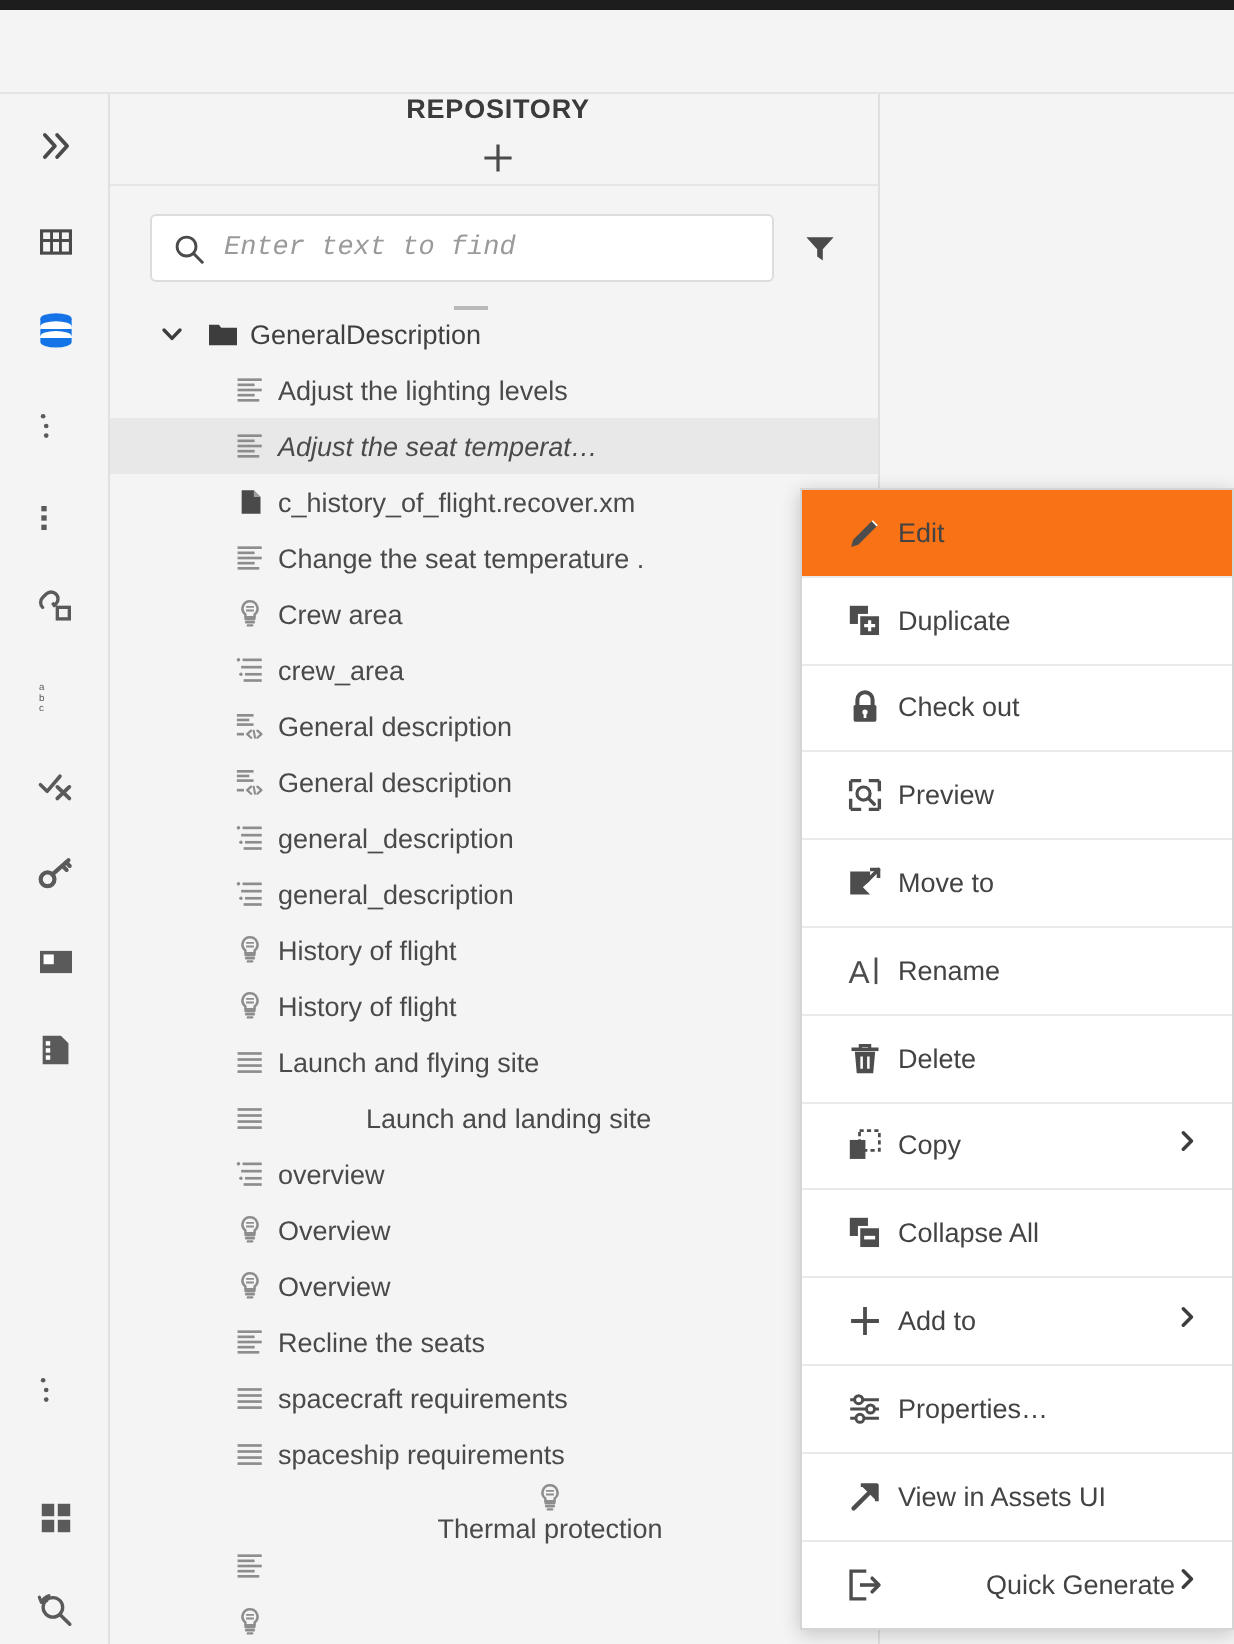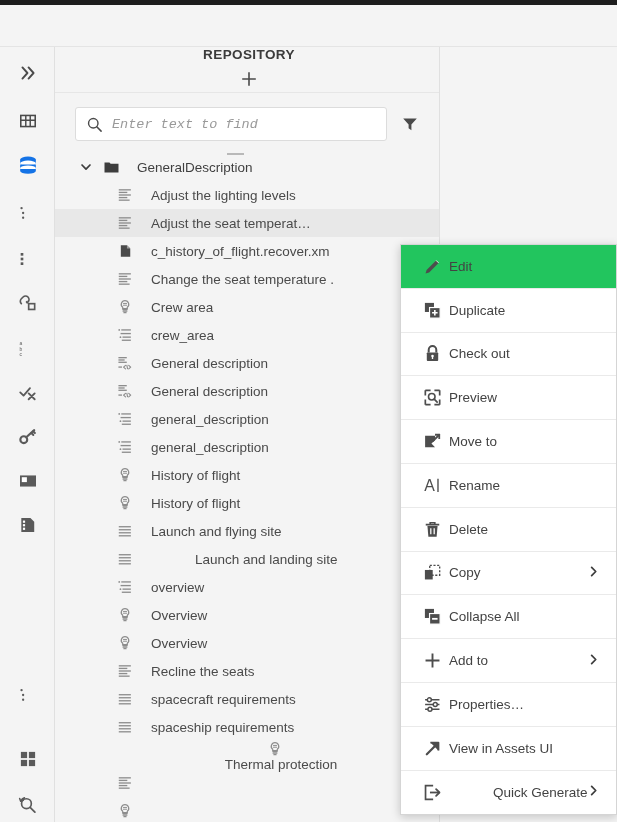--- a/index.html
+++ b/index.html
@@ -72,27 +72,26 @@
   }
 
   
   .tree {
     position: absolute; top: 106px; left: 0; right: 0; bottom: 0; overflow: hidden;
   }
   .tree-row {
     position: relative; height: 28px; display: flex; align-items: center;
     padding-left: 20px; cursor: default;
   }
-  .tree-row.sel { background: #e8e8e8; }
+  .tree-row.sel { background: #e8e8e8; font-style: italic; }
   .twisty { width: 22px; display: flex; align-items: center; justify-content: center; }
   .ticon { width: 28px; display: flex; align-items: center; justify-content: center; }
   .tlabel {
     font-size: 13.5px; color: #4a4a4a; white-space: nowrap;
     font-family: "Liberation Sans", sans-serif;
-    margin-left: 12px;
   }
   .tree-row.folder .tlabel { color: #3f3f3f; }
   .stub {
     position: absolute; left: 172px; top: 0; width: 17px; height: 2px; background: #b9b9b9;
   }
 
   
   .rightpane {
     position: absolute; top: 47px; left: 440px; width: 177px; height: 775px;
     background: #f4f4f4;
@@ -102,21 +101,21 @@
   .ctxmenu {
     position: absolute; left: 400px; top: 244px; width: 217px;
     background: #fff; border: 1px solid #d5d5d5;
     box-shadow: 0 2px 9px rgba(0,0,0,0.20); z-index: 50;
   }
   .mi {
     position: relative; height: 43.8px; display: flex; align-items: center;
     border-bottom: 1px solid #eaeaea; cursor: pointer; padding-left: 14px;
   }
   .mi:last-child { border-bottom: 0; gap: 44px; }
-  .mi.hl { background: #22c55e; }
+  .mi.hl { background: #f97316; }
   .mi-icon { width: 34px; display: flex; align-items: center; justify-content: center; }
   .mi-label { font-size: 13.5px; color: #434343; }
   .mi-arrow { position: absolute; right: 16px; top: 50%; transform: translateY(-50%); }
 </style>
 </head>
 <body>
 
 <div id="app">
 
   <div class="topstrip"></div>

